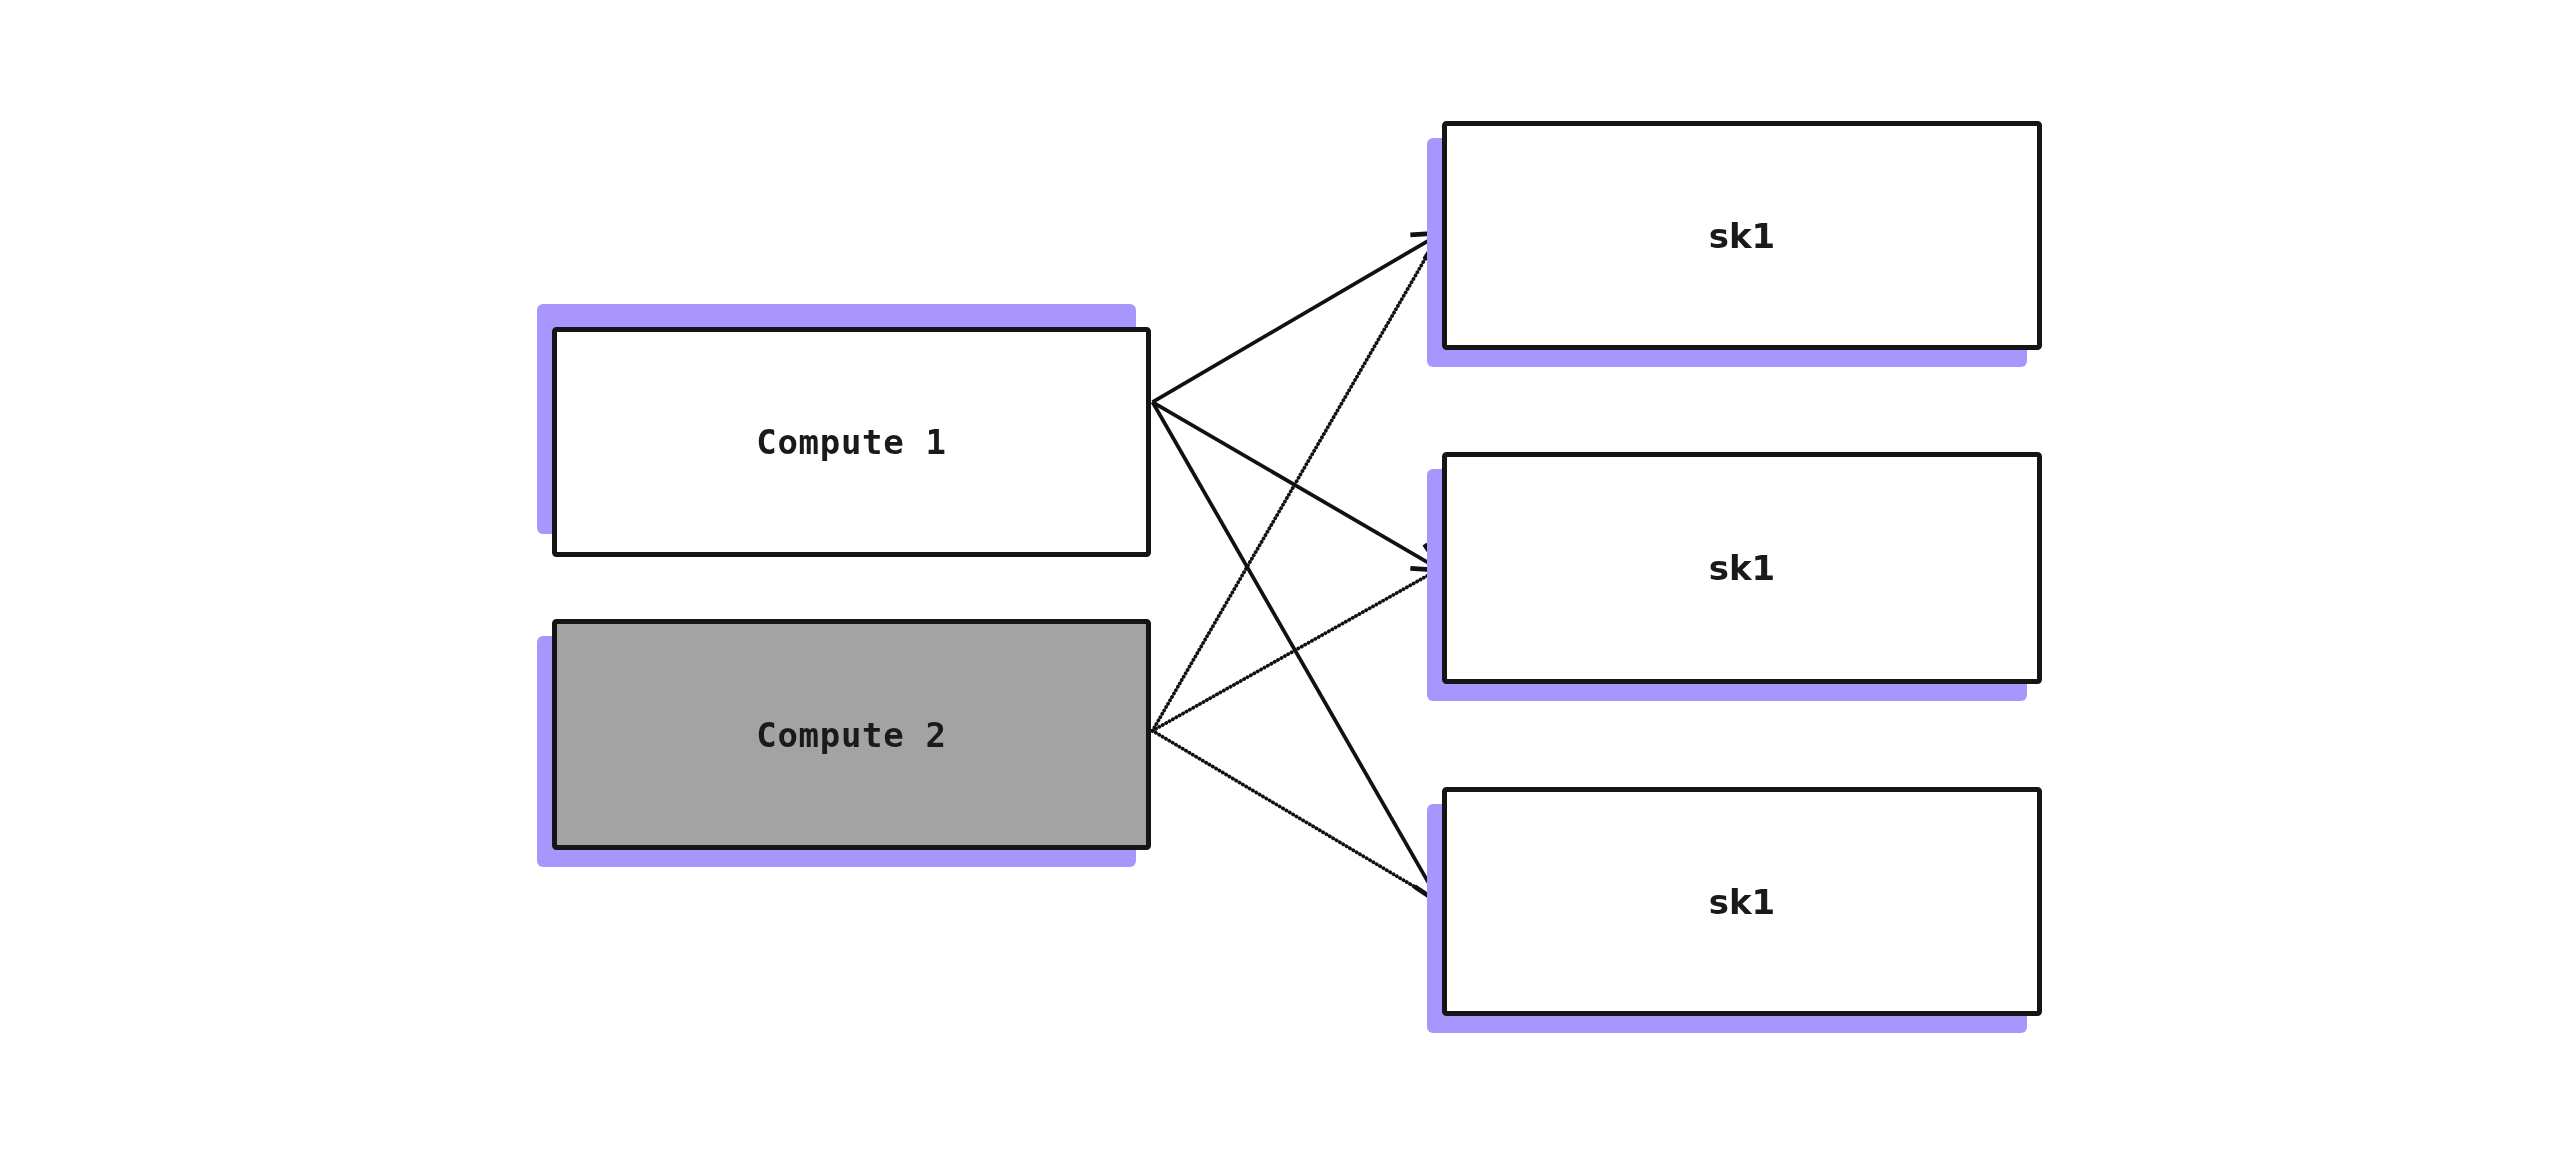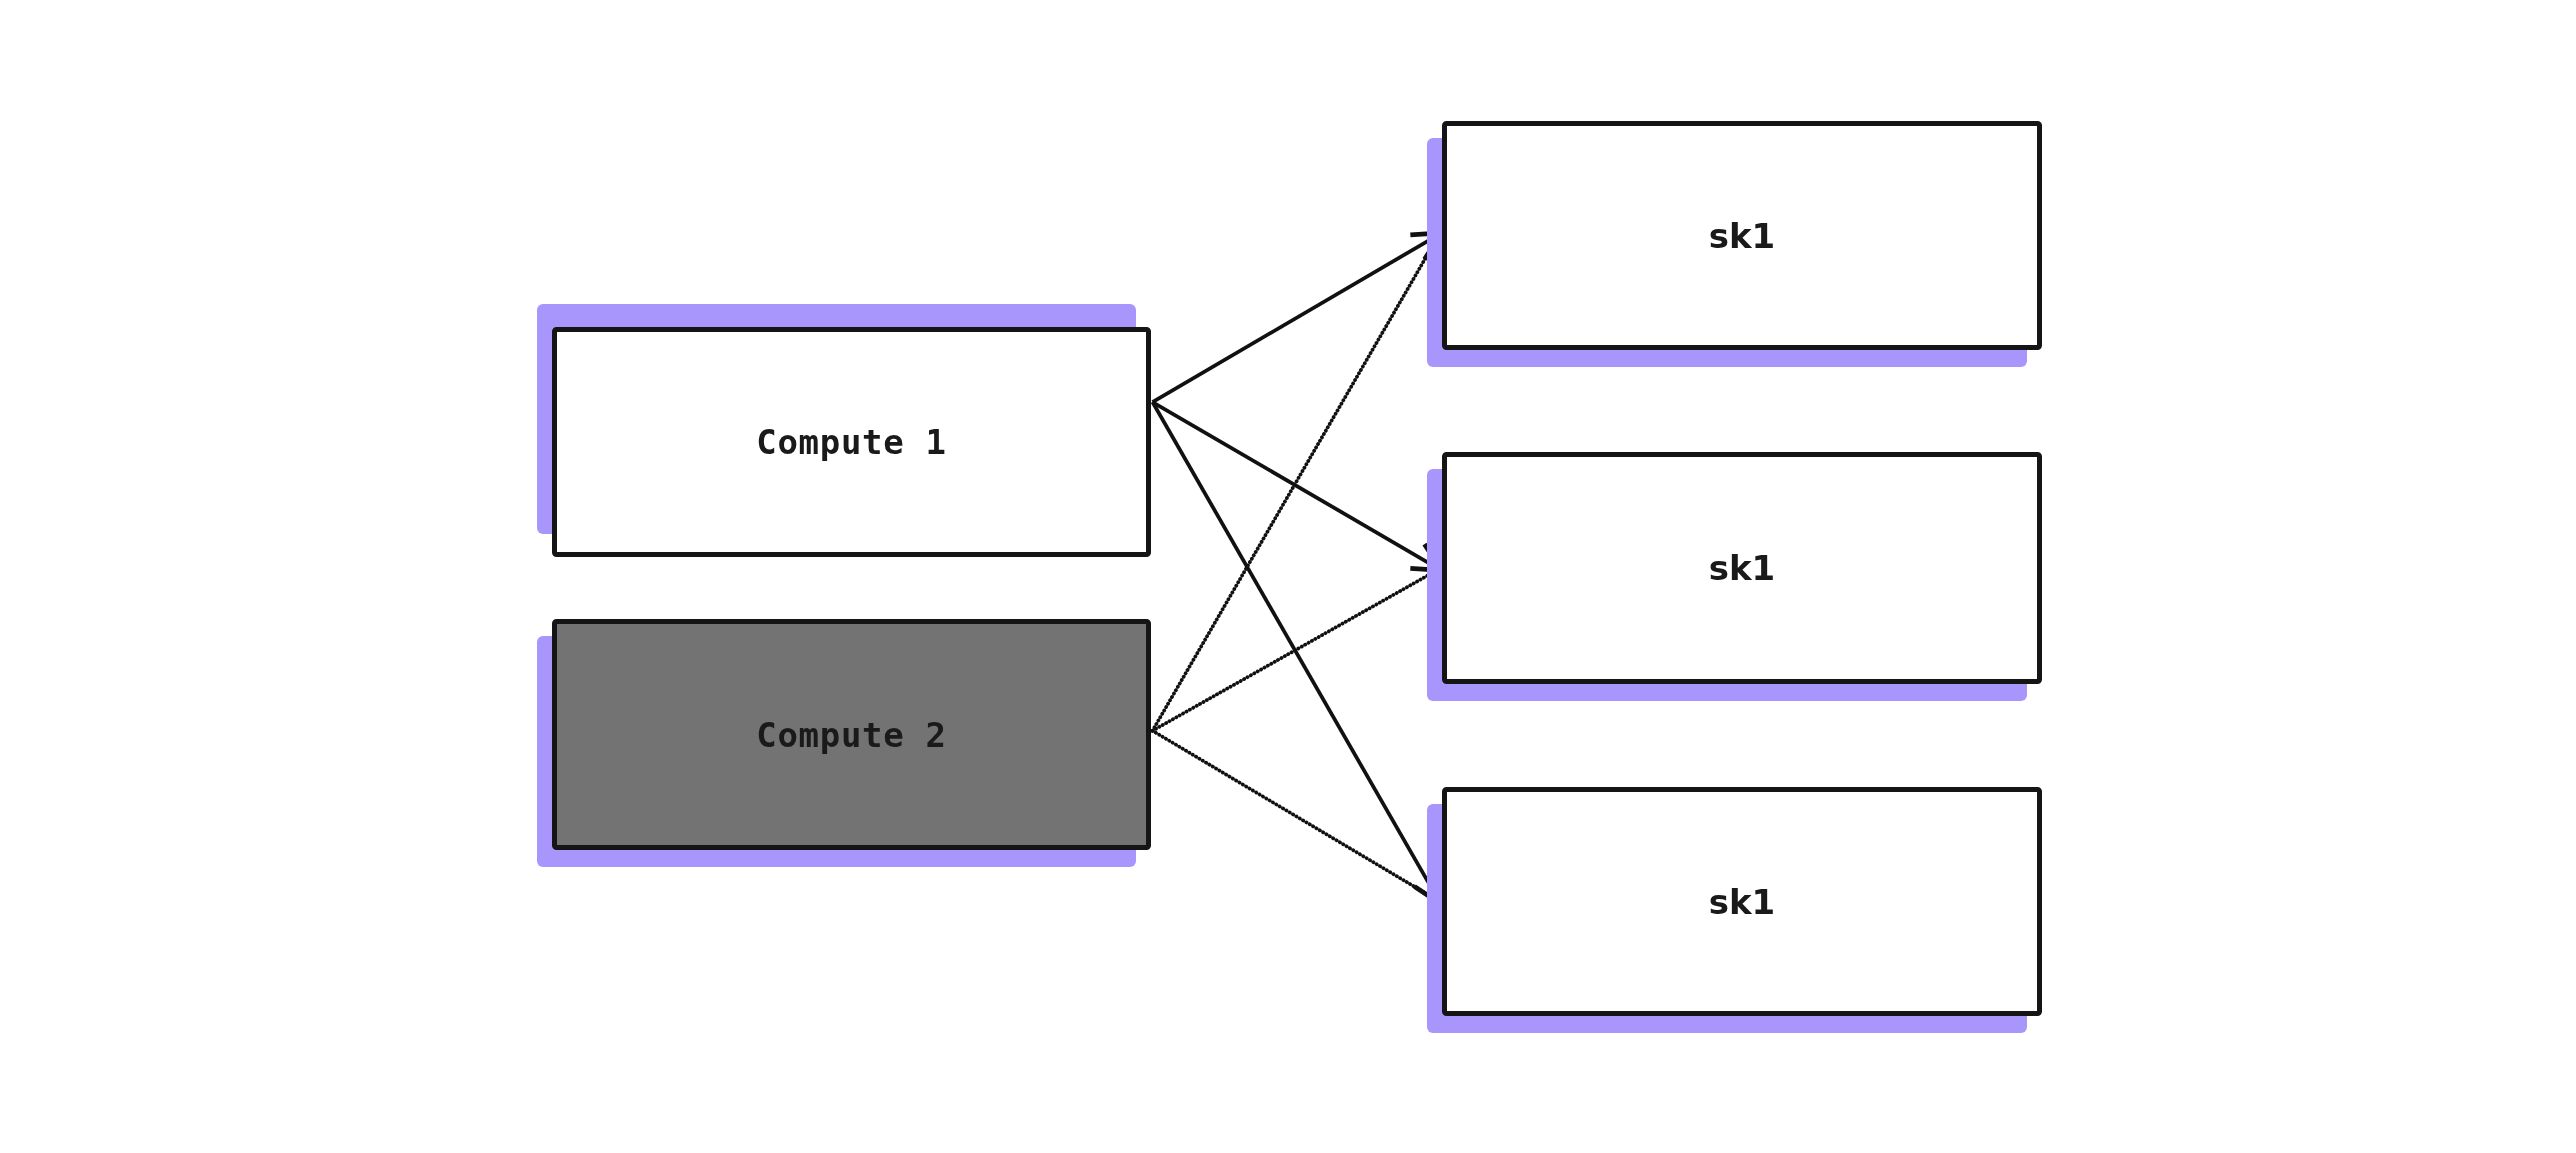--- a/index.html
+++ b/index.html
@@ -87,21 +87,21 @@
 
   <div class="node" style="left: 552px; top: 287px; width: 599px; height: 230px;">
     <div class="node-shadow" style="left: -15px; top: 16.5px; width: 599px; height: 230px; background: rgb(169, 150, 252);"></div>
     <div class="node-box" style="left: 0px; top: 0px; width: 599px; height: 230px; border-color: rgb(21, 21, 21); border-width: 5.2px; background: rgb(255, 255, 255); margin-top: 40px;">
       <span class="node-label-mono">Compute 1</span>
     </div>
   </div>
 
   <div class="node" style="left: 552px; top: 619px; width: 599px; height: 231px;">
     <div class="node-shadow" style="left: -15px; top: 16.5px; width: 599px; height: 231px; background: rgb(169, 150, 252);"></div>
-    <div class="node-box" style="left: 0px; top: 0px; width: 599px; height: 231px; border-color: rgb(21, 21, 21); border-width: 5.2px; background: #737373;">
+    <div class="node-box" style="left: 0px; top: 0px; width: 599px; height: 231px; border-color: rgb(21, 21, 21); border-width: 5.2px; background: #a3a3a3;">
       <span class="node-label-mono">Compute 2</span>
     </div>
   </div>
 
   <div class="node" style="left: 1442px; top: 121px; width: 600px; height: 229px;">
     <div class="node-shadow" style="left: -15px; top: 16.5px; width: 600px; height: 229px; background: rgb(169, 150, 252);"></div>
     <div class="node-box" style="left: 0px; top: 0px; width: 600px; height: 229px; border-color: rgb(21, 21, 21); border-width: 5.2px; background: rgb(255, 255, 255);">
       <span class="node-label-sans">sk1</span>
     </div>
   </div>

